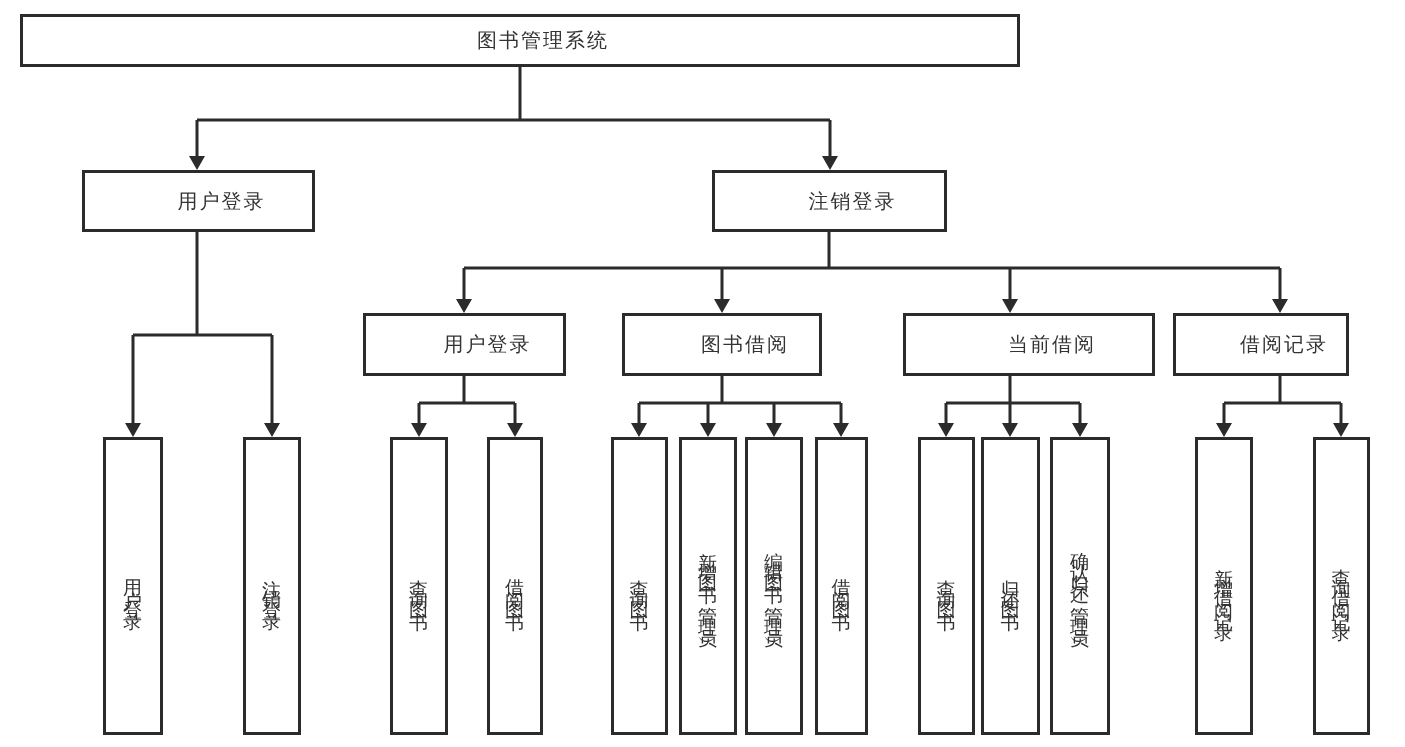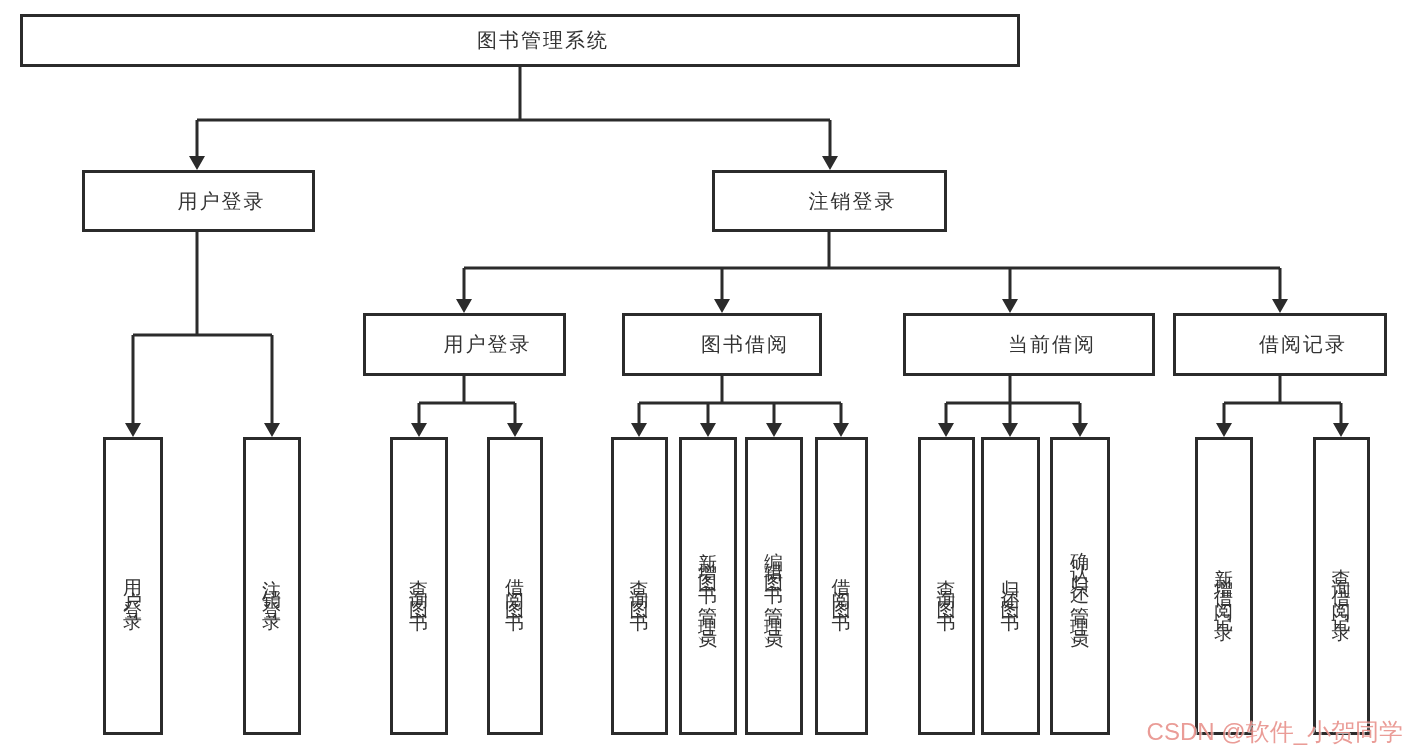--- a/index.html
+++ b/index.html
@@ -37,21 +37,21 @@
   }
   
   .n-root  { left: 20px;  top: 14px;  width: 1000px; height: 53px; }
   
   .n-login { left: 82px;  top: 170px; width: 233px; height: 62px; }
   .n-mgmt  { left: 712px; top: 170px; width: 235px; height: 62px; }
   
   .n-rec   { left: 363px; top: 313px; width: 203px; height: 63px; }
   .n-bor   { left: 622px; top: 313px; width: 200px; height: 63px; }
   .n-cur   { left: 903px; top: 313px; width: 252px; height: 63px; }
-  .n-recd  { left: 1173px;top: 313px; width: 214px; height: 63px; }
+  .n-recd  { left: 1173px;top: 313px; width: 176px; height: 63px; }
   
   .leaf { top: 437px; height: 298px; }
   .l-a1 { left: 103px;  width: 60px; }
   .l-a2 { left: 243px;  width: 58px; }
   .l-b1 { left: 390px;  width: 58px; }
   .l-b2 { left: 487px;  width: 56px; }
   .l-c1 { left: 611px;  width: 57px; }
   .l-c2 { left: 679px;  width: 58px; }
   .l-c3 { left: 745px;  width: 58px; }
   .l-c4 { left: 815px;  width: 53px; }
@@ -187,15 +187,14 @@
     <span>确认归还（管理员）</span>
   </div>
 
   <div class="node leaf l-e1">
     <span>新增借阅记录</span>
   </div>
   <div class="node leaf l-e2">
     <span>查询借阅记录</span>
   </div>
 
-  <div id="watermark">CSDN @软件_小贺同学</div>
 
 </div>
 
 </body></html>

